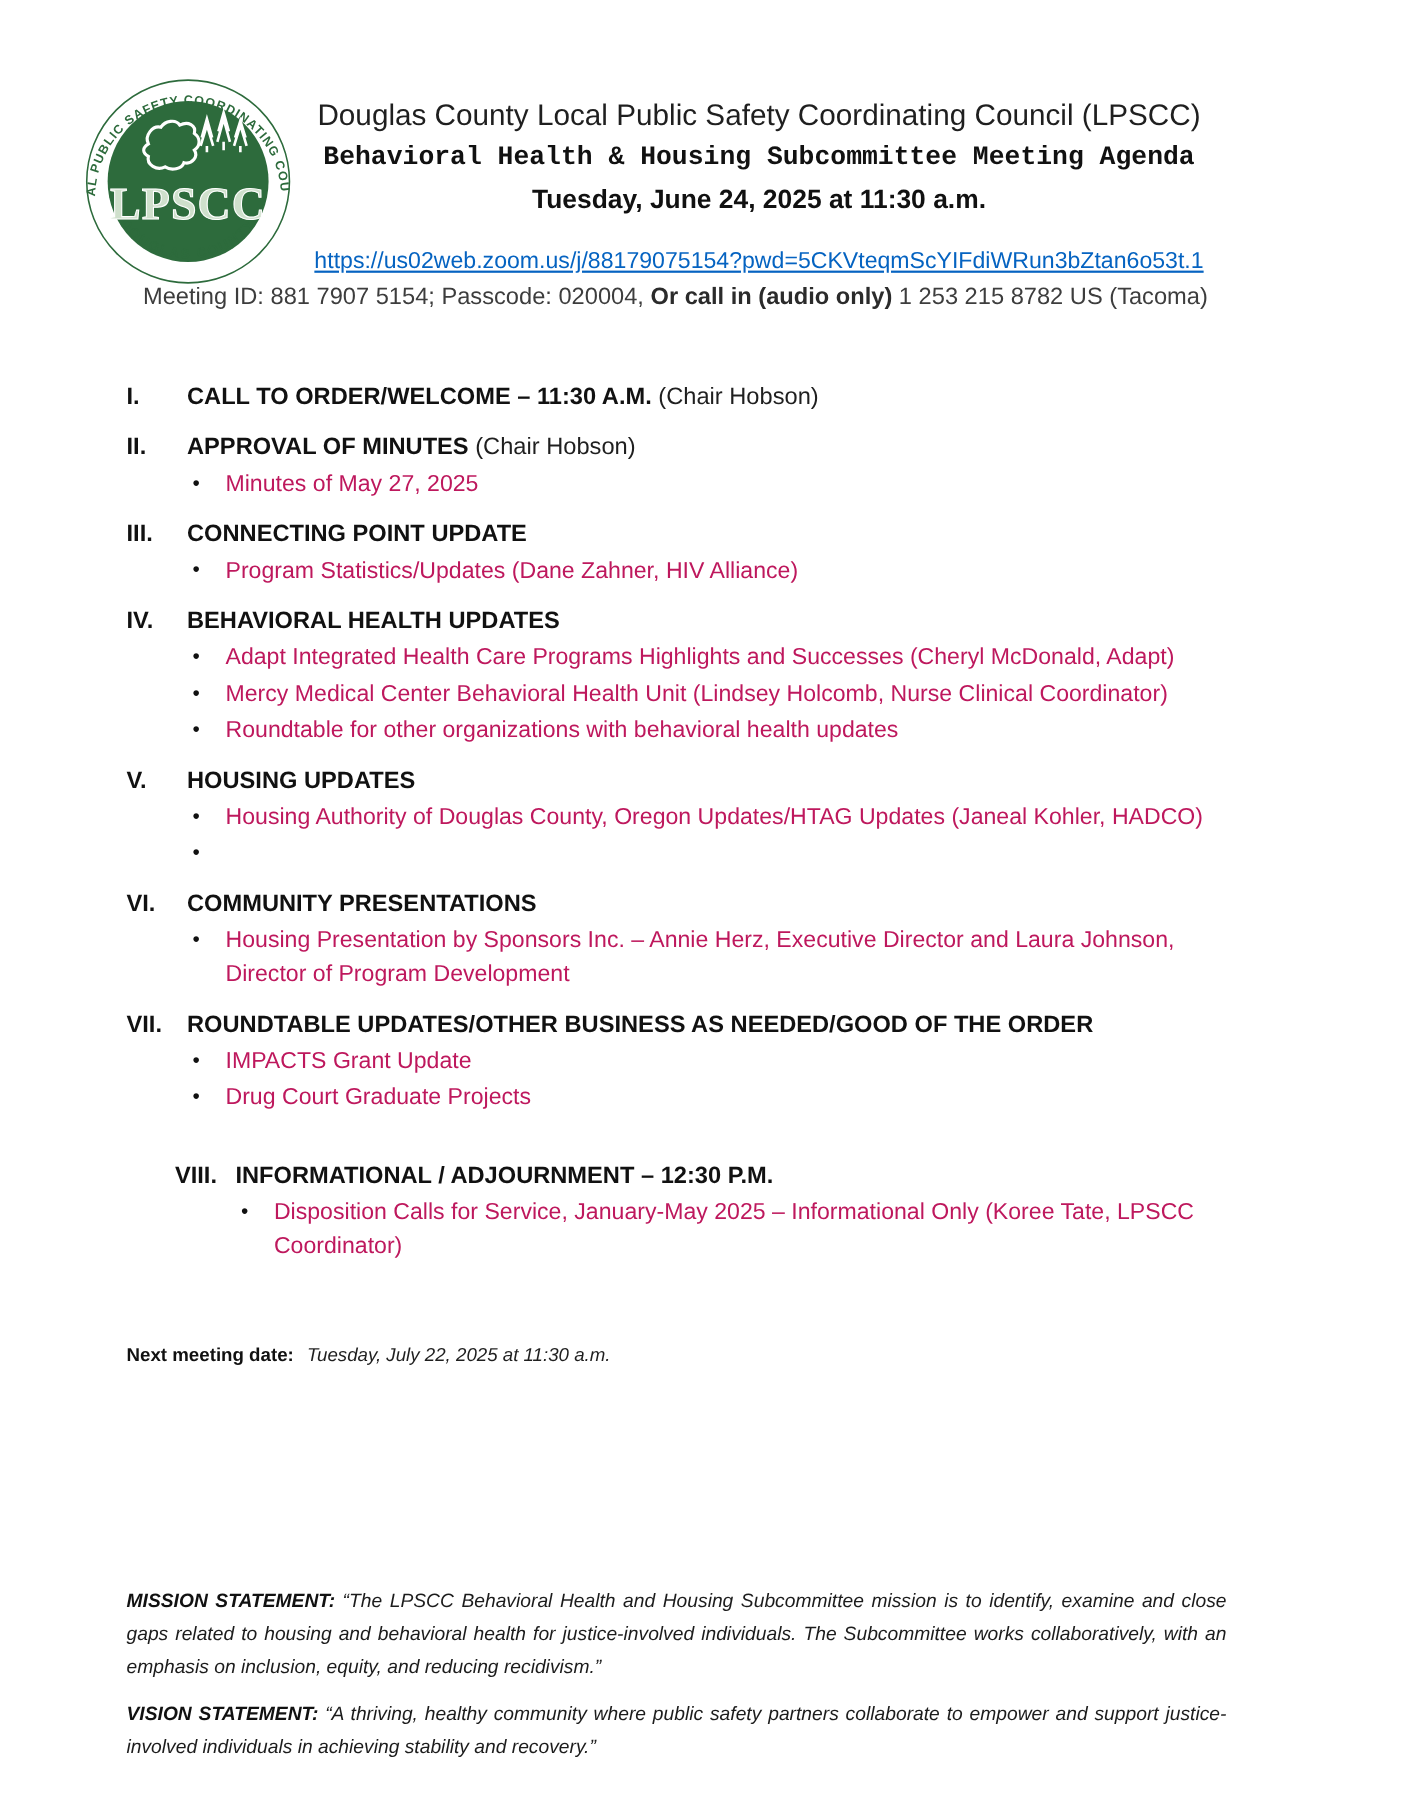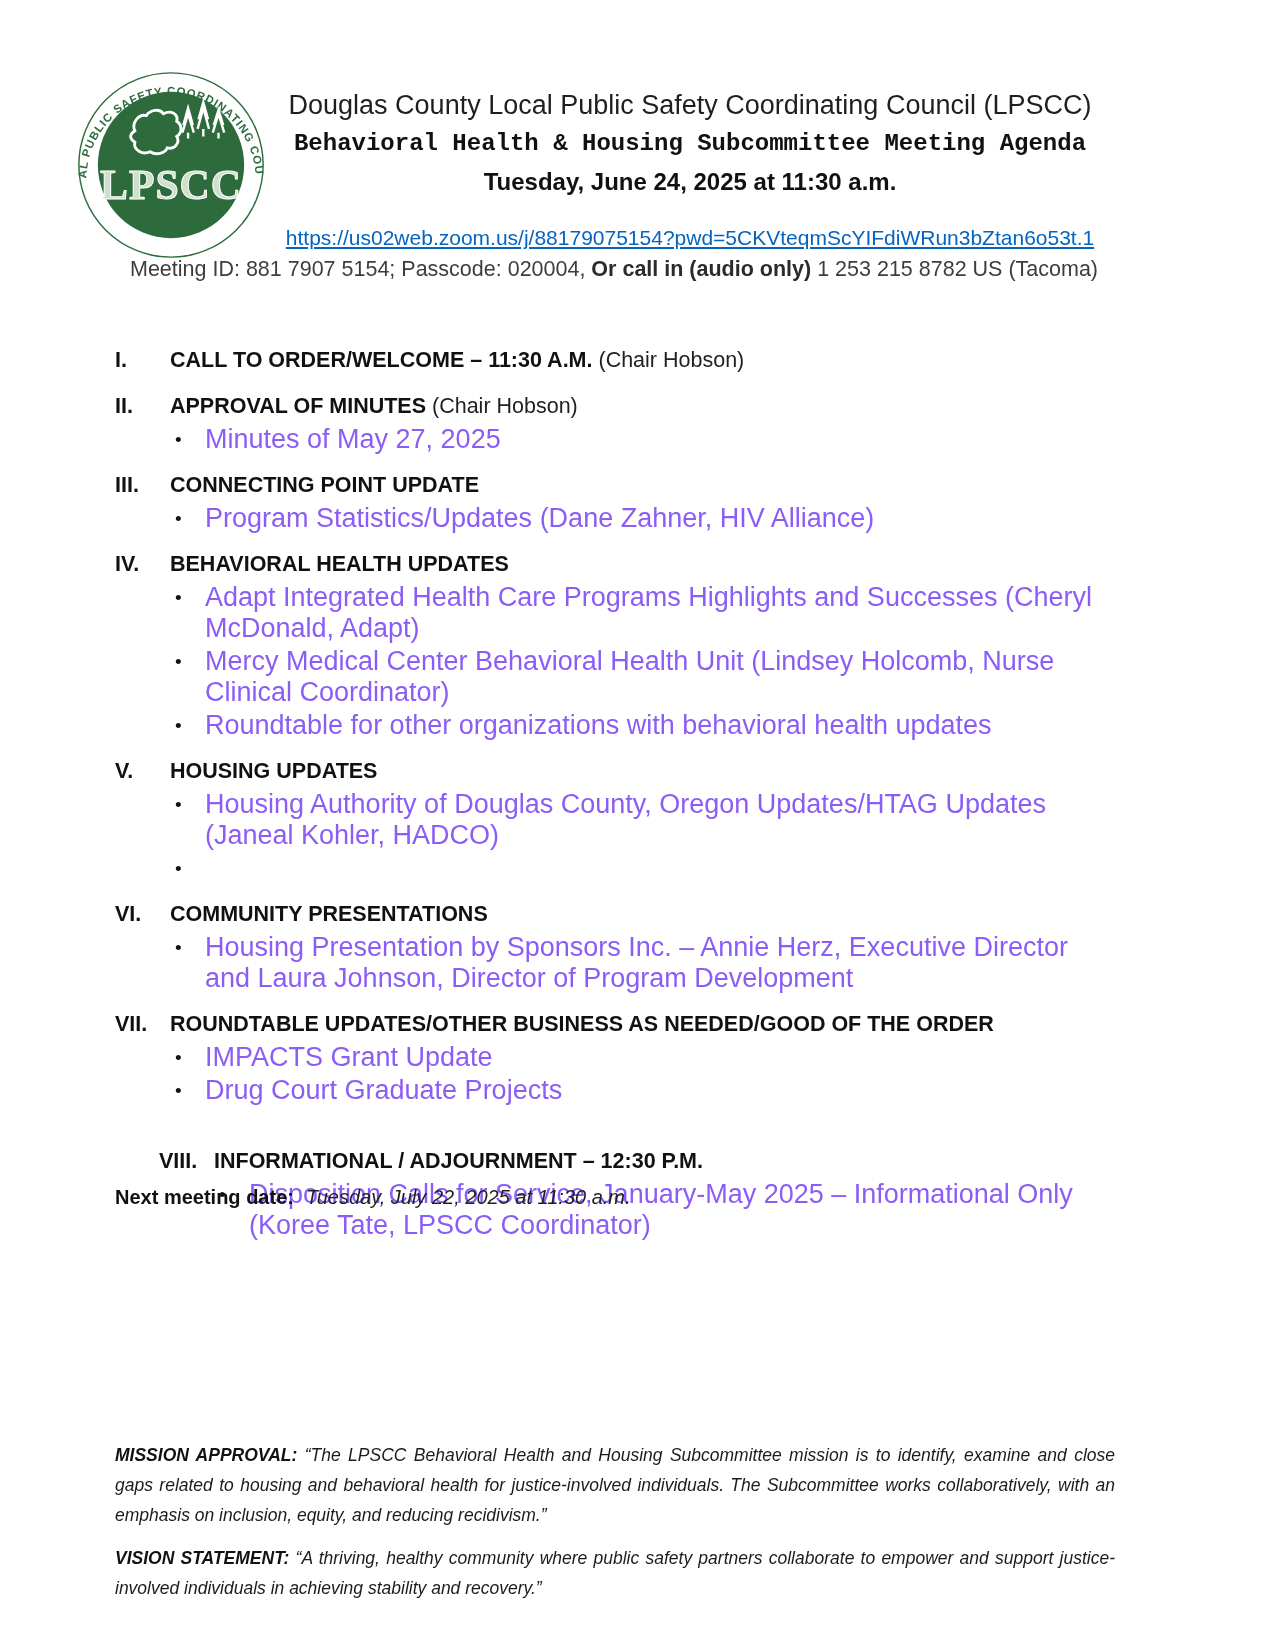--- a/index.html
+++ b/index.html
@@ -35,24 +35,24 @@
   .section { margin-top: 15px; }
   .section:first-child { margin-top: 0; }
   .section.extra-gap { margin-top: 40px; margin-left: 44px; }
   .sec-head { display: flex; line-height: 31px; }
   .numeral { width: 55px; flex: 0 0 55px; font-weight: bold; font-size: 21.5px; color: #111; }
   .sec-title { font-size: 21.5px; }
   .sec-title .t-bold { font-weight: bold; color: #111; }
   .sec-title .t-reg { font-weight: normal; color: #1f1f1f; }
   .bullet { display: flex; line-height: 31px; margin-top: 2px; }
   .bullet .dot { width: 30px; flex: 0 0 30px; margin-left: 60px; font-size: 19px; color: #111; }
-  .bullet .b-text { font-size: 27px; color: #8b5cf6; max-width: 905px; }
-
-  
-  .next-meeting { position: absolute; left: 115px; top: 1186px; font-size: 20px; text-align: center; }
+  .bullet .b-text { font-size: 21px; color: #be185d; max-width: 905px; }
+
+  
+  .next-meeting { position: absolute; left: 115px; top: 1222px; font-size: 17px; text-align: center; }
   .next-meeting .nm-label { font-weight: bold; color: #111; }
   .next-meeting .nm-value { font-style: italic; margin-left: 12px; color: #1f1f1f; }
 
   
   .statements { position: absolute; left: 115px; top: 1440px; width: 1000px; }
   .stmt { font-style: italic; font-size: 17.5px; line-height: 30px; text-align: justify; color: #1c1c1c; }
   .stmt + .stmt { margin-top: 13px; }
   .stmt .stmt-label { font-weight: bold; font-style: italic; color: #111; }
 </style>
 </head>
@@ -197,17 +197,17 @@
       </div>
     </div>
 
   </div>
 
   <div class="next-meeting">
     <span class="nm-label">Next meeting date:</span><span class="nm-value">Tuesday, July 22, 2025 at 11:30 a.m.</span>
   </div>
 
   <div class="statements">
-    <p class="stmt"><span class="stmt-label">MISSION APPROVAL:</span><span> “The LPSCC Behavioral Health and Housing Subcommittee mission is to identify, examine and close gaps related to housing and behavioral health for justice-involved individuals. The Subcommittee works collaboratively, with an emphasis on inclusion, equity, and reducing recidivism.”</span></p>
+    <p class="stmt"><span class="stmt-label">MISSION STATEMENT:</span><span> “The LPSCC Behavioral Health and Housing Subcommittee mission is to identify, examine and close gaps related to housing and behavioral health for justice-involved individuals. The Subcommittee works collaboratively, with an emphasis on inclusion, equity, and reducing recidivism.”</span></p>
     <p class="stmt"><span class="stmt-label">VISION STATEMENT:</span><span> “A thriving, healthy community where public safety partners collaborate to empower and support justice-involved individuals in achieving stability and recovery.”</span></p>
   </div>
 
 </div>
 
 </body></html>

